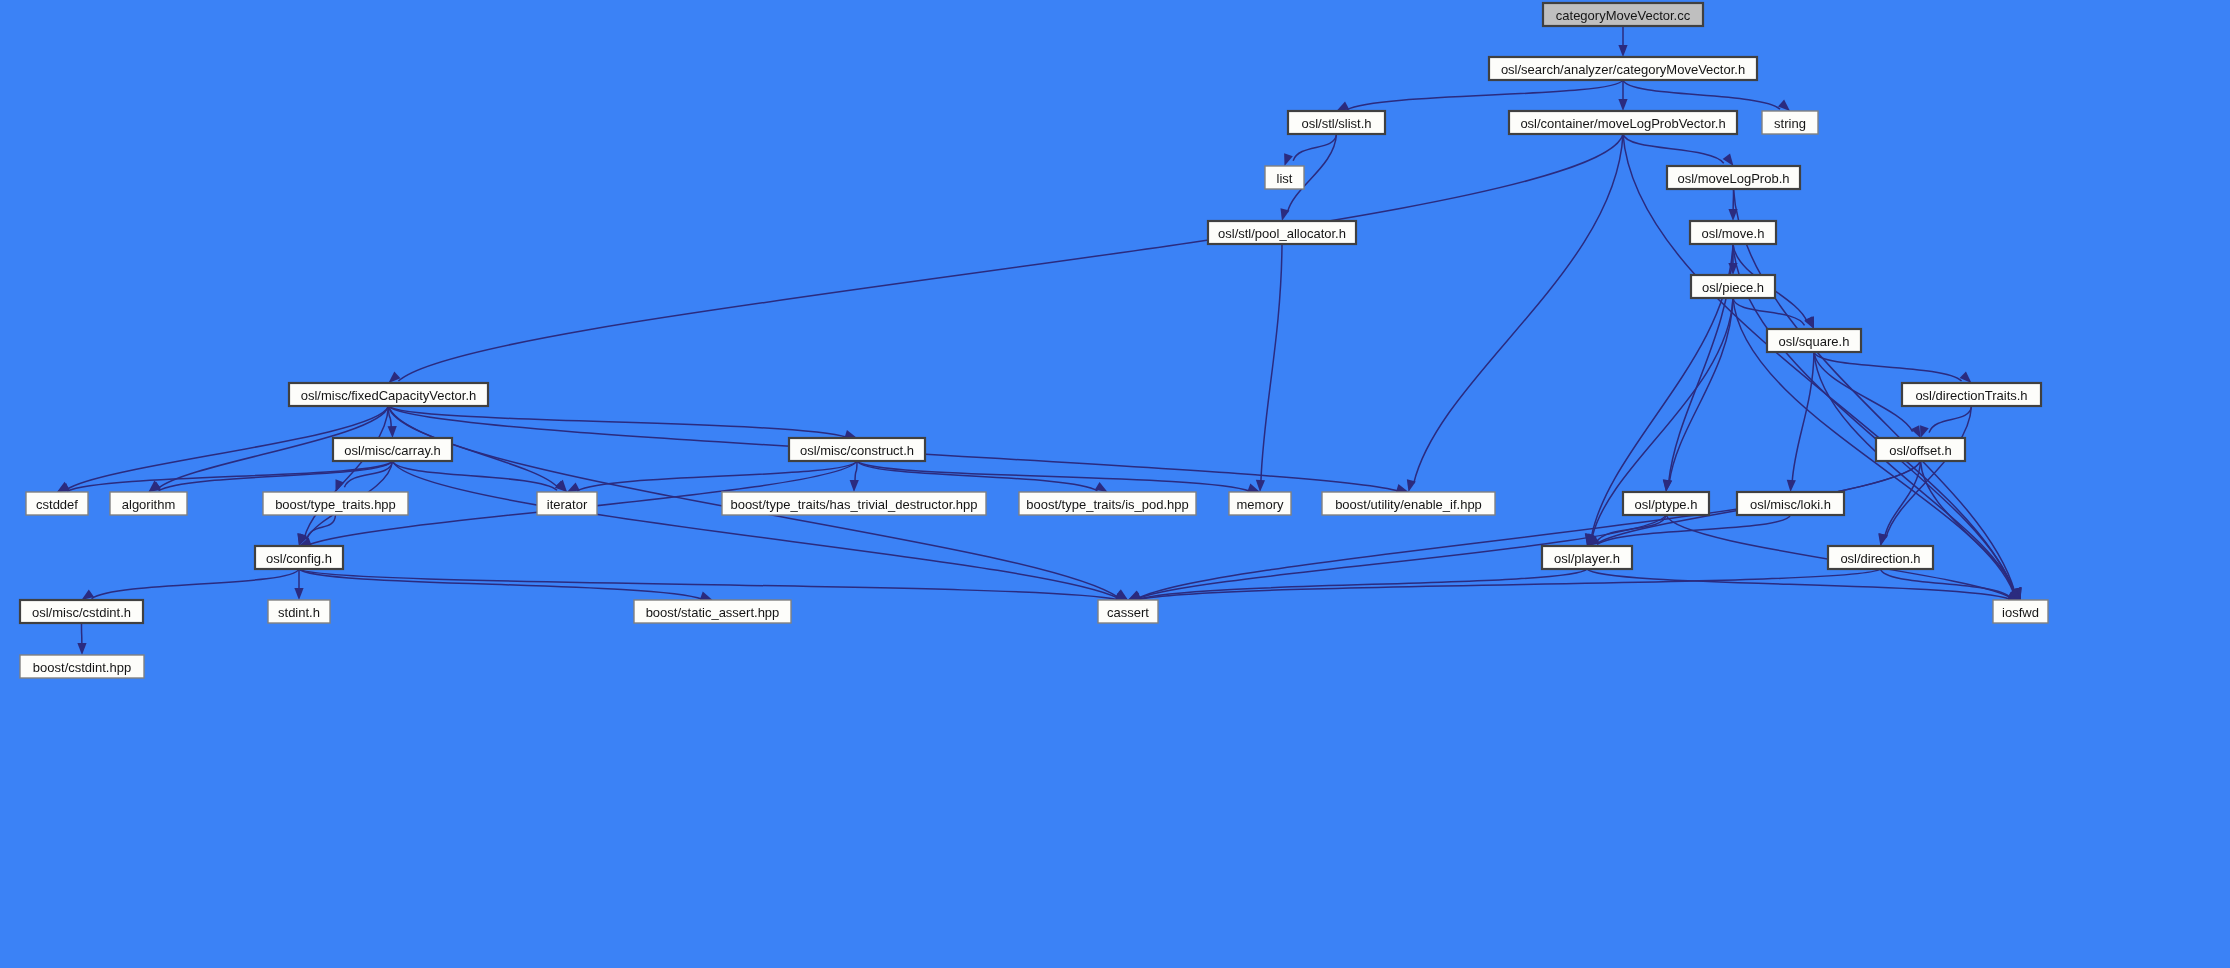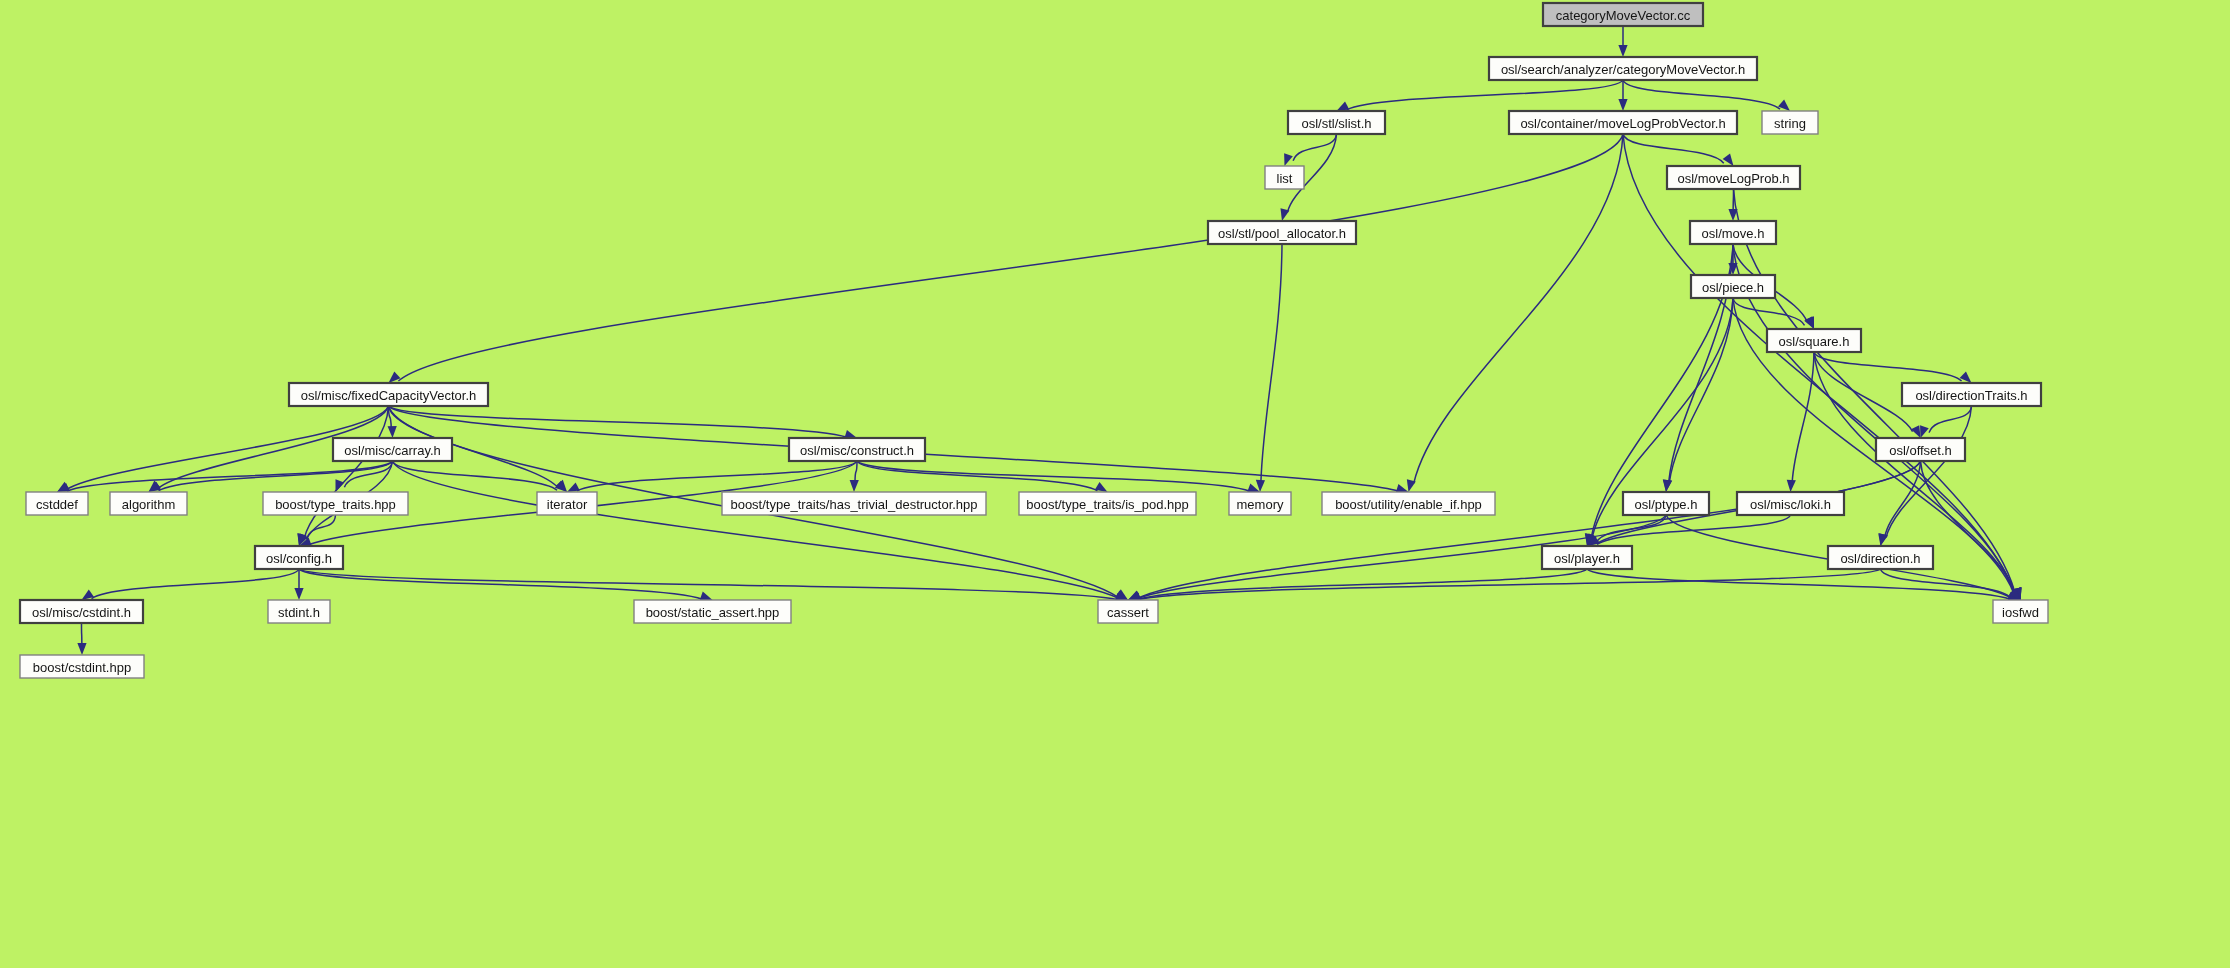--- a/index.html
+++ b/index.html
@@ -1,17 +1,17 @@
 <!DOCTYPE html>
 <html><head>
 <meta charset="utf-8">
 <style>
   html,body{margin:0;padding:0;background:#ffffff;}
   body{font-family:"Liberation Sans", sans-serif;}
-  #graph-root{position:relative;width:2230px;height:968px;background:#bef264;overflow:hidden;}
+  #graph-root{position:relative;width:2230px;height:968px;background:#3b82f6;overflow:hidden;}
   svg{position:absolute;left:0;top:0;width:2230px;height:968px;}
   .node-rect{fill:#fdfdfa;stroke:#808080;stroke-width:1.4;}
   .node-rect.strong{stroke:#404040;stroke-width:2.2;}
   .node-rect.root{fill:#bfbfbf;stroke:#404040;stroke-width:2.2;}
   .node-label{font-family:"Liberation Sans", sans-serif;fill:#151515;text-anchor:middle;dominant-baseline:central;}
   .edge{fill:none;stroke:#2b2b7f;stroke-width:1.5;}
   .arrowhead{fill:#2b2b7f;}
 </style>
 </head>
 <body>

